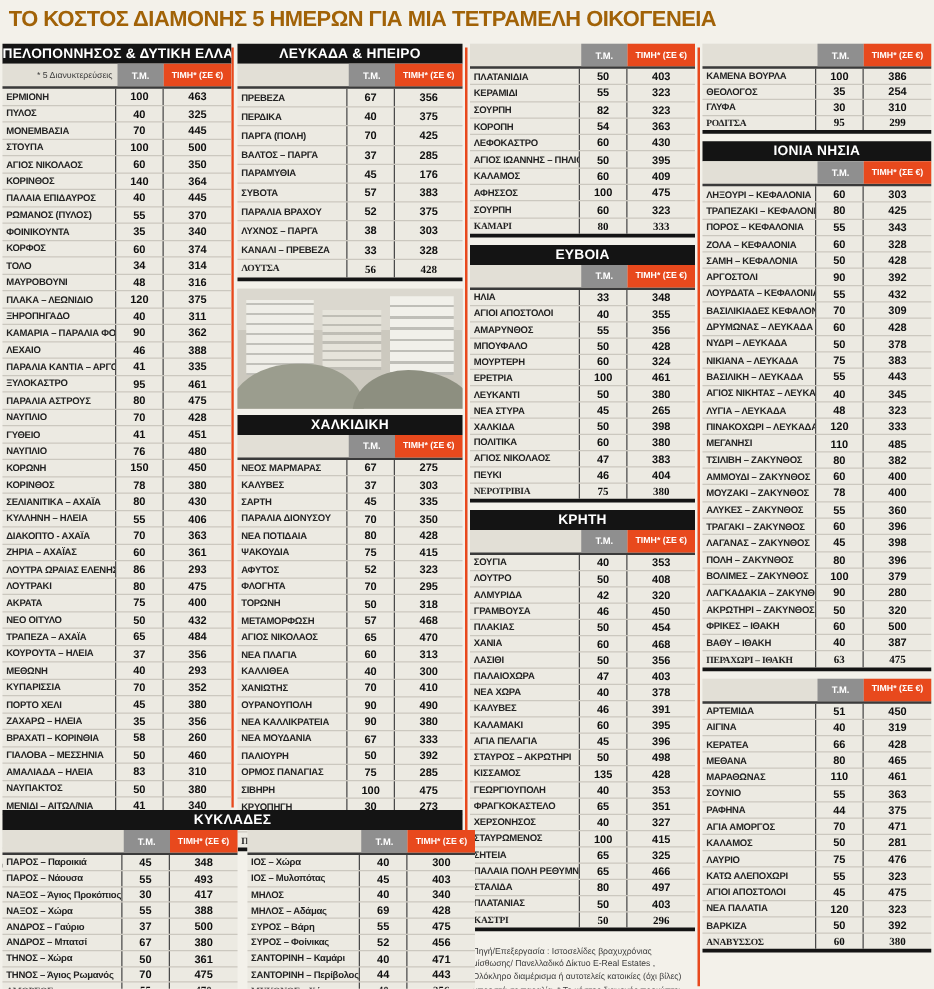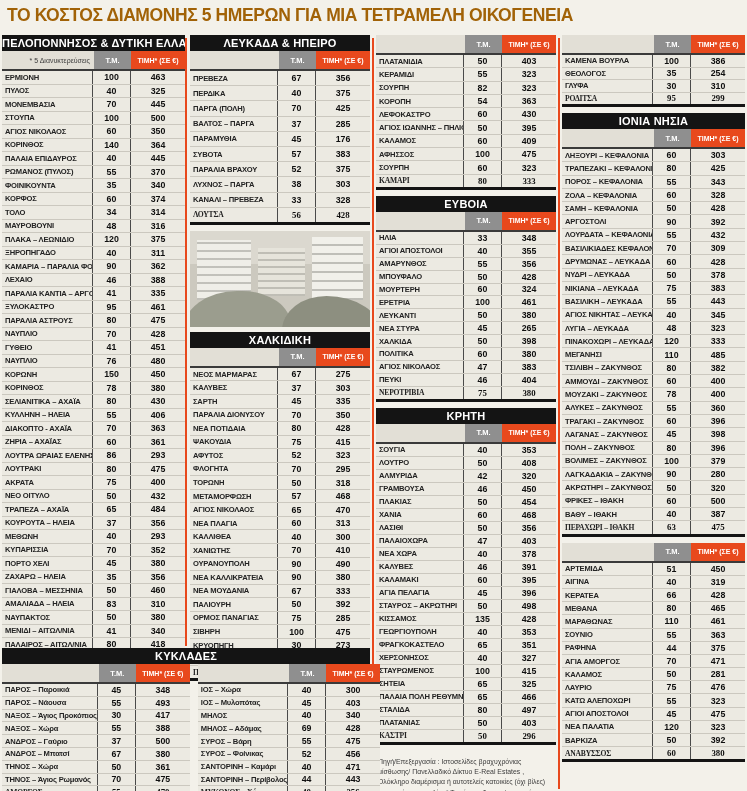--- a/index.html
+++ b/index.html
@@ -256,20 +256,25 @@
           <div class="nm">ΠΟΡΤΟ ΧΕΛΙ</div>
           <div class="tm">45</div>
           <div class="pr">380</div>
         </div>
         <div class="row">
           <div class="nm">ΖΑΧΑΡΩ – ΗΛΕΙΑ</div>
           <div class="tm">35</div>
           <div class="pr">356</div>
         </div>
         <div class="row">
+          <div class="nm">ΒΡΑΧΑΤΙ – ΚΟΡΙΝΘΙΑ</div>
+          <div class="tm">58</div>
+          <div class="pr">260</div>
+        </div>
+        <div class="row">
           <div class="nm">ΓΙΑΛΟΒΑ – ΜΕΣΣΗΝΙΑ</div>
           <div class="tm">50</div>
           <div class="pr">460</div>
         </div>
         <div class="row">
           <div class="nm">ΑΜΑΛΙΑΔΑ – ΗΛΕΙΑ</div>
           <div class="tm">83</div>
           <div class="pr">310</div>
         </div>
         <div class="row">

